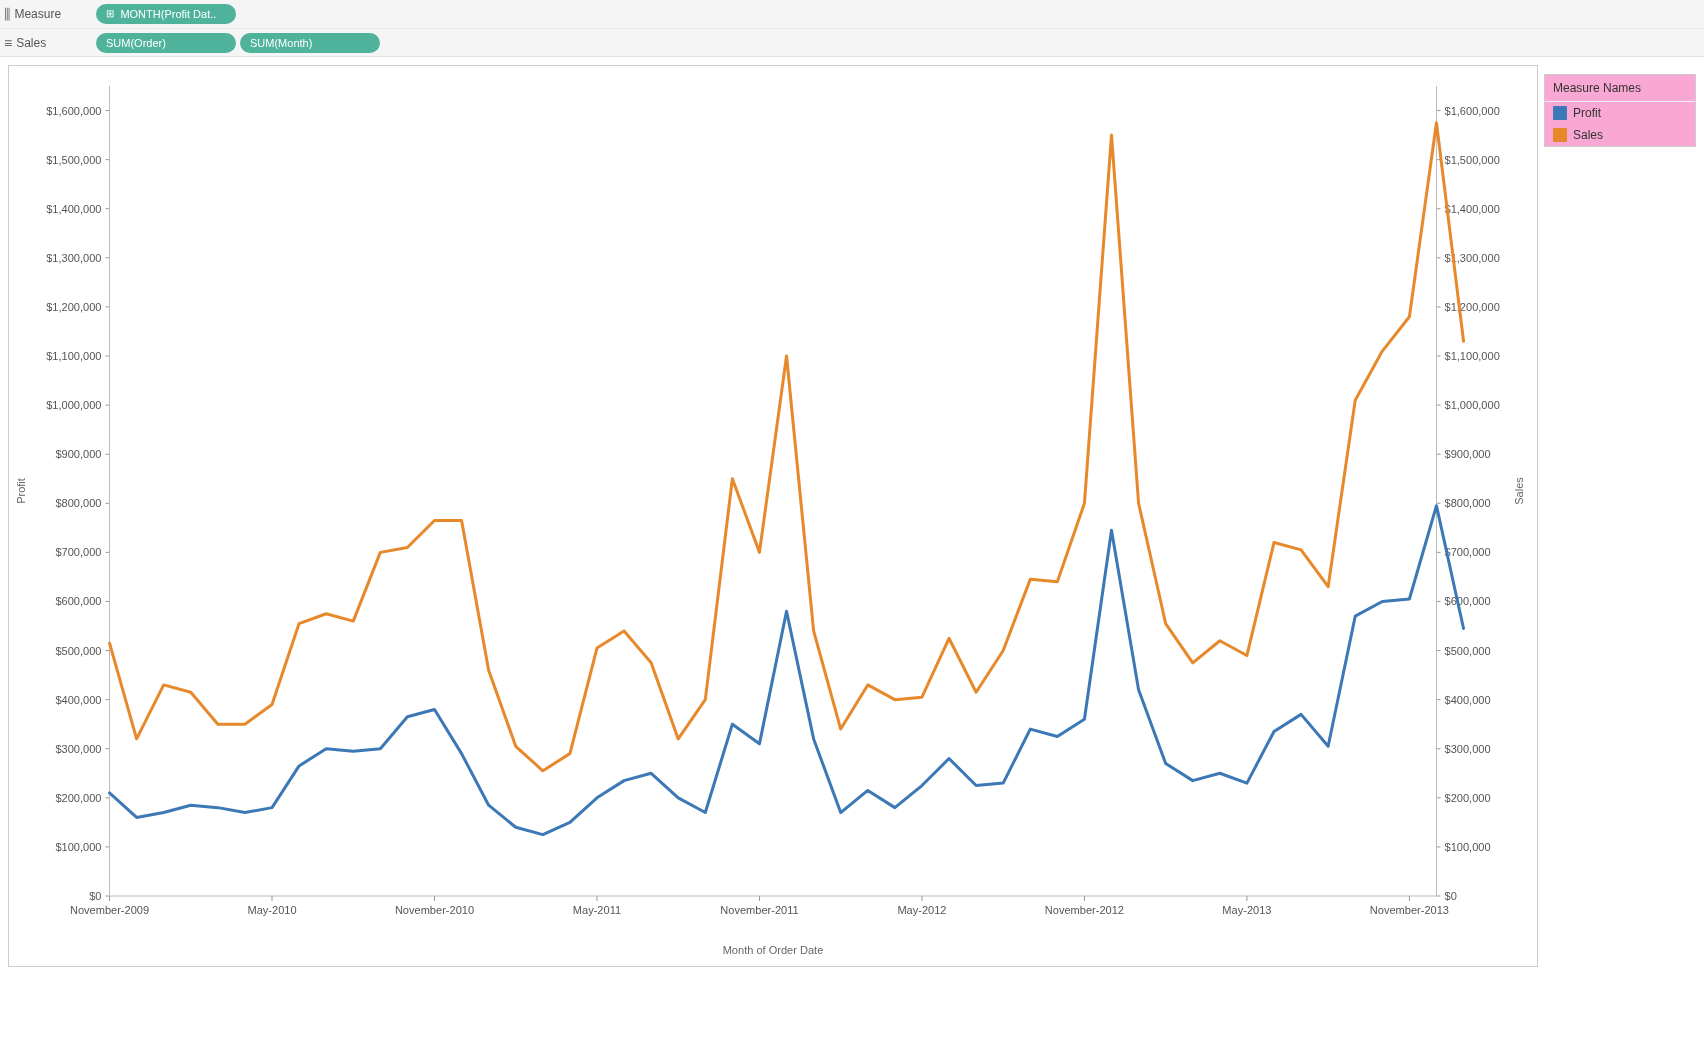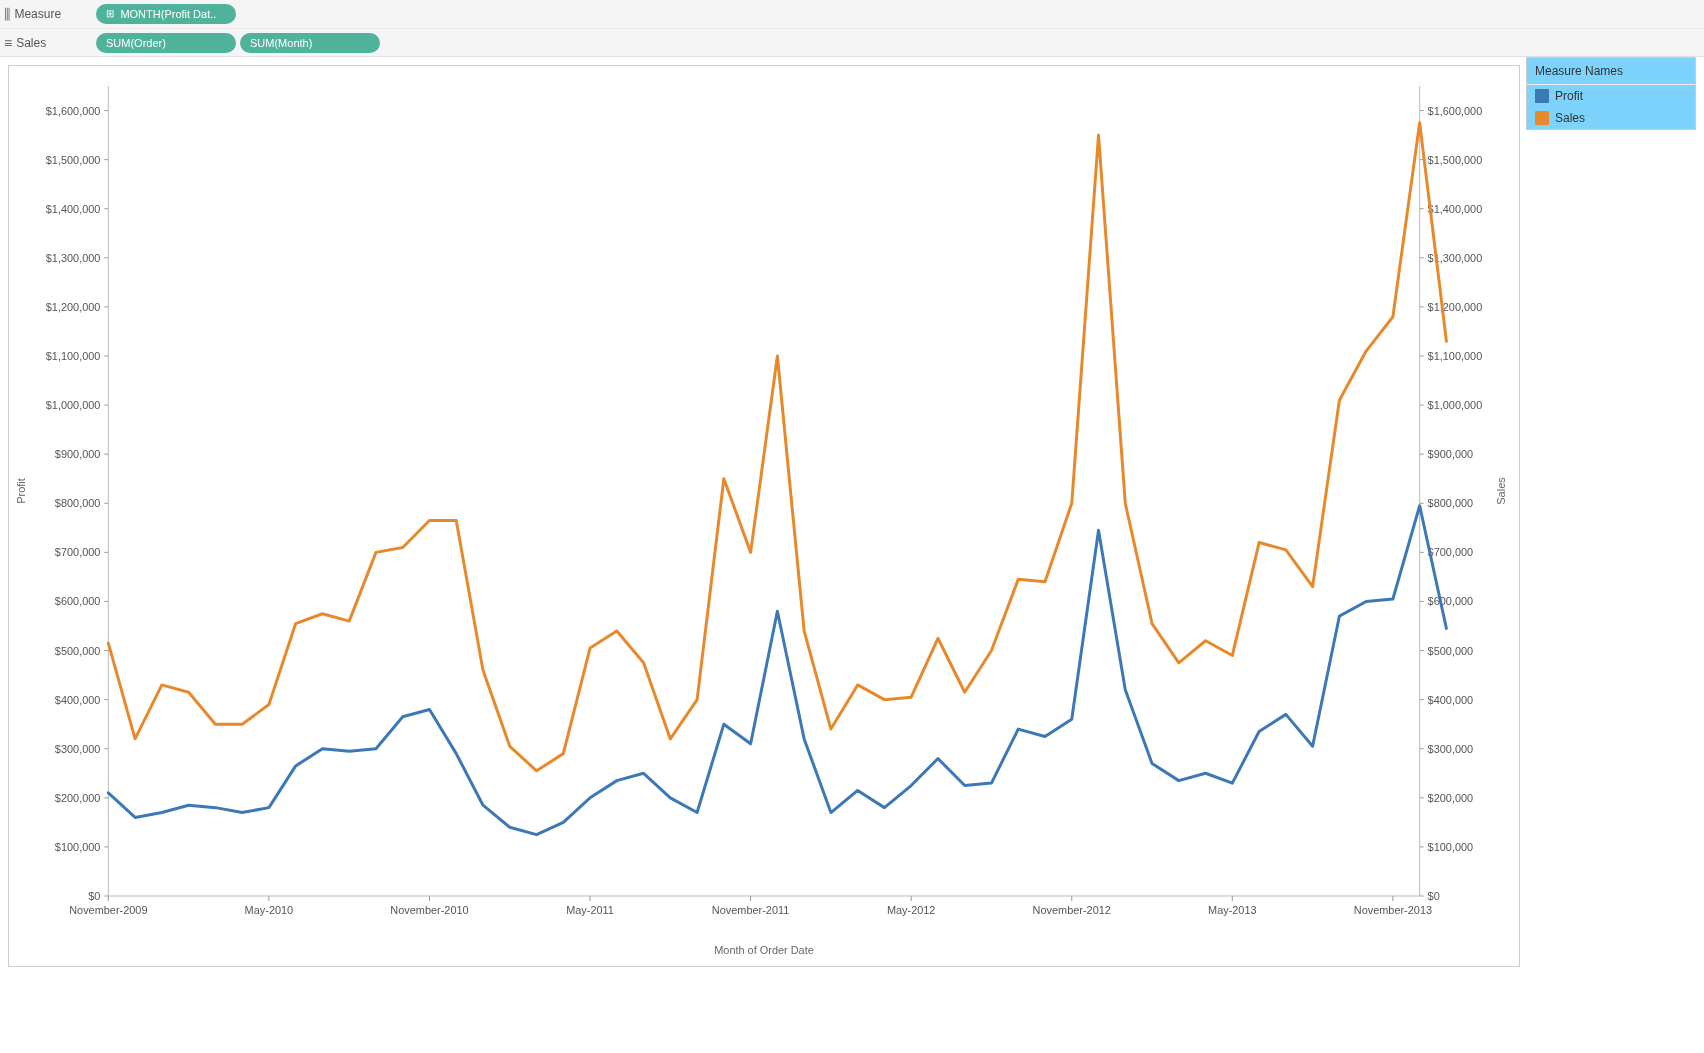--- a/index.html
+++ b/index.html
@@ -51,24 +51,24 @@
   }
   .chart-region {
     flex: 1;
     border: 1px solid #ccc;
     margin: 8px 0 8px 8px;
     background: #fff;
     position: relative;
     min-height: 900px;
   }
   .legend-panel {
-    width: 170px;
+    width: 152px;
     border: 1px solid #ccc;
-    margin: 0 8px 0 6px;
-    background: #7dd3fc;
+    margin: 17px 8px 0 6px;
+    background: #f9a8d4;
     align-self: flex-start;
   }
   .legend-title {
     padding: 6px 8px;
     font-size: 12px;
     color: #333;
     border-bottom: 1px solid #eee;
   }
   .legend-item {
     display: flex; align-items: center; gap: 6px;

